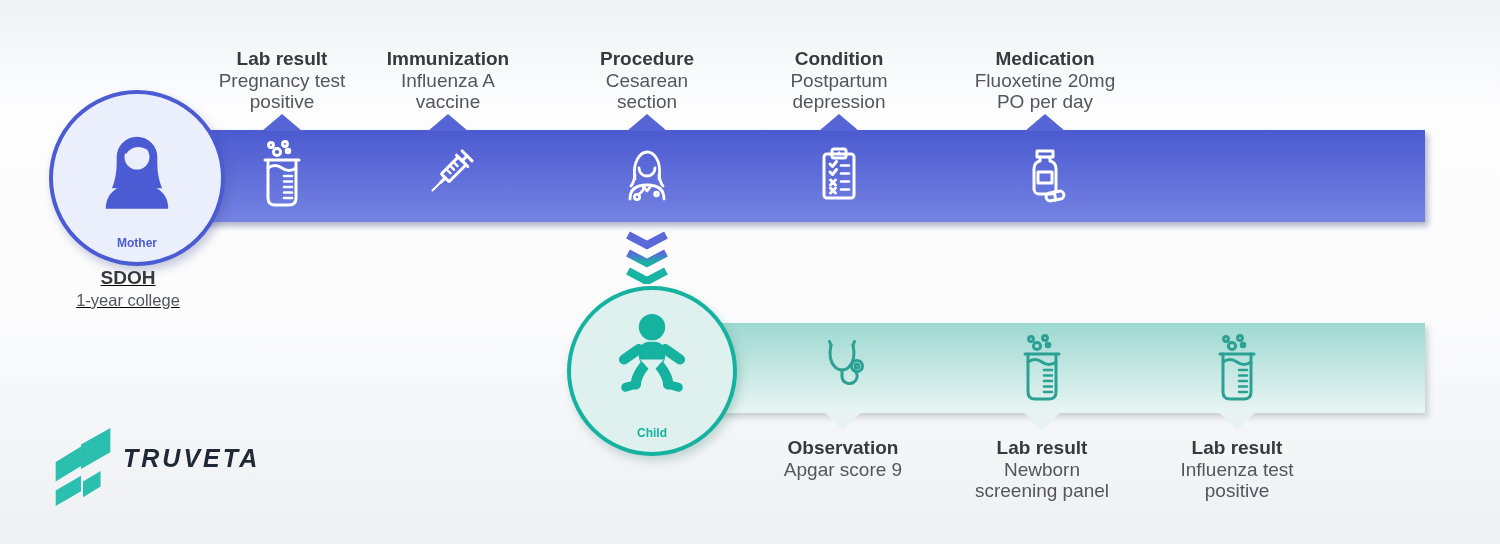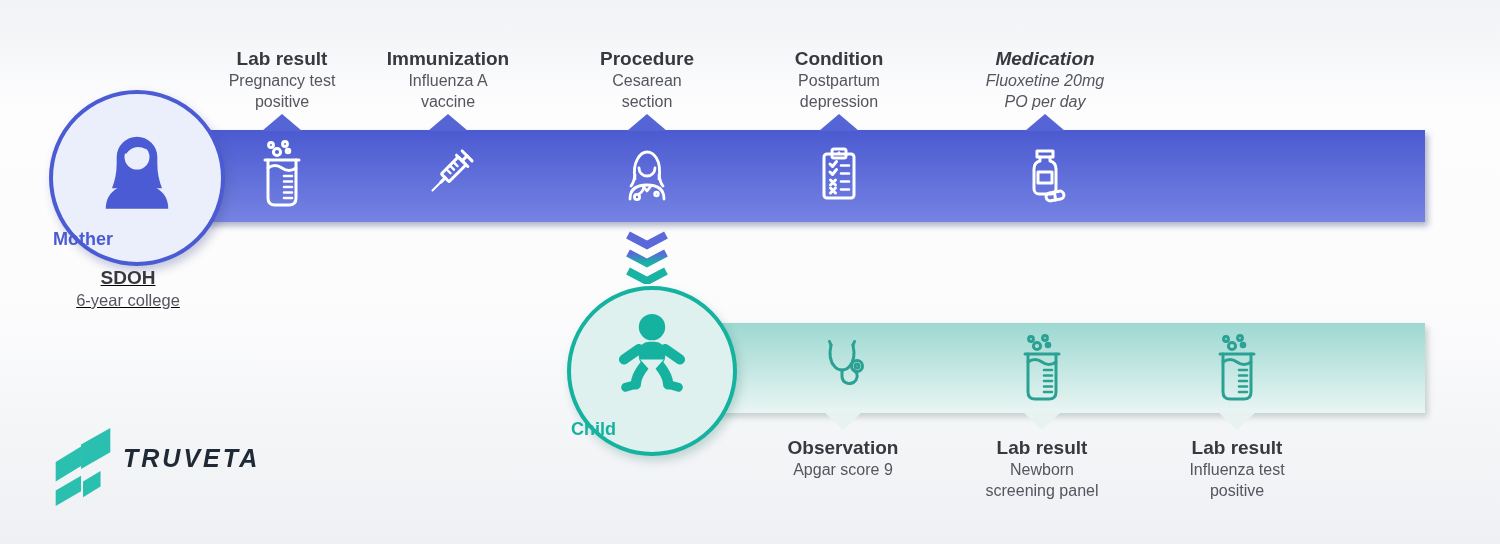--- a/index.html
+++ b/index.html
@@ -28,35 +28,35 @@
     box-shadow:3px 5px 10px rgba(70,80,140,.30);
   }
   .avatar-child{
     left:567px;top:286px;width:162px;height:162px;
     background:var(--child-circle-fill);border:4px solid var(--child-accent);
     box-shadow:3px 5px 10px rgba(60,130,120,.28);
   }
   .avatar-icon{position:absolute;left:50%;transform:translateX(-50%);}
   .avatar-mother .avatar-icon{top:24px;width:100px;height:100px;}
   .avatar-child .avatar-icon{top:18px;width:94px;height:94px;}
-  .avatar-label{position:absolute;left:0;right:0;bottom:12px;
-    font-size:18px;font-weight:600;}
+  .avatar-label{position:absolute;left:0;right:0;bottom:12px;text-align:center;
+    font-size:12px;font-weight:600;}
   .avatar-mother .avatar-label{color:var(--mother-accent);}
   .avatar-child .avatar-label{color:var(--child-accent);}
   
   .sdoh{position:absolute;left:28px;top:266px;width:200px;text-align:center;z-index:2;text-decoration:underline;}
   .sdoh-title{font-size:19px;font-weight:700;color:var(--title-text);line-height:24px;}
   .sdoh-sub{font-size:16.5px;color:var(--subtitle-text);line-height:21px;}
   
   .event{position:absolute;top:0;height:406px;width:230px;margin-left:-115px;z-index:2;}
   .event-label{position:absolute;left:0;right:0;text-align:center;}
   .label-top{top:0;height:112px;display:flex;flex-direction:column;justify-content:flex-end;}
   .label-bottom{top:436px;}
   .event-title{font-size:19px;font-weight:700;color:var(--title-text);line-height:23px;}
-  .event-sub{font-size:16px;color:var(--subtitle-text);line-height:21px;}
+  .event-sub{font-size:19px;color:var(--subtitle-text);line-height:21px;}
   .pointer-up{position:absolute;left:50%;margin-left:-20px;top:114px;width:40px;height:17px;
     background:var(--mother-pointer);clip-path:polygon(50% 0,100% 100%,0 100%);
     filter:drop-shadow(-2px 1px 2px rgba(50,60,110,.20));}
   .pointer-down{position:absolute;left:50%;margin-left:-19px;top:412px;width:38px;height:18px;
     background:var(--child-pointer);clip-path:polygon(0 0,100% 0,50% 100%);
     filter:drop-shadow(0 3px 2px rgba(90,110,105,.35));z-index:2;}
   .event-icon{position:absolute;left:50%;transform:translateX(-50%);z-index:3;}
   .icon-mother{top:139px;width:64px;height:72px;}
   .icon-child{top:333px;width:64px;height:72px;}
   .event-icon svg{width:100%;height:100%;display:block;}
@@ -95,21 +95,21 @@
   <path d="M16,45 c2,-5 3,-10 3,-16 v-4 a13,13 0 0 1 26,0 v4 c0,6 1,11 3,16 z" fill="#4a5bd3"></path>
   <circle cx="32" cy="25" r="8" fill="#ebeffb"></circle>
   <path d="M23,21 q5,-9 16,-5 l-1,4 q-8,-4 -13,3 z" fill="#4a5bd3"></path>
   <path d="M12,58 c0,-11 9,-16 20,-16 c11,0 20,5 20,16 z" fill="#4a5bd3"></path>
 </svg></div>
     <div class="avatar-label">Mother</div>
   </div>
 
   <div class="sdoh">
     <div class="sdoh-title">SDOH</div>
-    <div class="sdoh-sub">6-year college</div>
+    <div class="sdoh-sub">1-year college</div>
   </div>
 
   <div class="avatar avatar-child">
     <div class="avatar-icon" id="child-icon"><svg viewBox="0 0 64 64">
   <circle cx="32" cy="13" r="9" fill="#16b2a0"></circle>
   <rect x="23" y="23" width="18" height="17" rx="7" fill="#16b2a0"></rect>
   <path d="M23,28 L13,35 M41,28 L51,35" stroke="#16b2a0" stroke-width="7" stroke-linecap="round" fill="none"></path>
   <path d="M27,39 C23,44 21,48 21,52 M37,39 C41,44 43,48 43,52" stroke="#16b2a0" stroke-width="7" stroke-linecap="round" fill="none"></path>
   <path d="M21,52 l-7,2 M43,52 l7,2" stroke="#16b2a0" stroke-width="6" stroke-linecap="round" fill="none"></path>
   <path d="M24,35 h16 l-8,9 z" fill="#def1ee"></path>
@@ -203,21 +203,21 @@
     <circle cx="32" cy="13.5" r="1.2" fill="#ffffff" stroke="none"></circle>
     <path d="M23,25 l2.5,2.5 l4,-5"></path>
     <path d="M23,33 l2.5,2.5 l4,-5"></path>
     <path d="M23.5,41 l5,5 M28.5,41 l-5,5"></path>
     <path d="M23.5,49 l5,5 M28.5,49 l-5,5"></path>
     <path d="M34,26.5 h8 M34,34.5 h8 M34,42.5 h8 M34,50.5 h8" stroke-width="2.6"></path>
   </g>
         </svg>
       </div>
     </div>
-    <div class="event" style="left: 1045px; font-style: italic;">
+    <div class="event" style="left: 1045px;">
       <div class="event-label label-top">
         <div class="event-title">Medication</div>
         <div class="event-sub">Fluoxetine 20mg<br>PO per day</div>
       </div>
       <div class="pointer-up"></div>
       <div class="event-icon icon-mother">
         <svg viewBox="0 0 64 72">
           <g fill="none" stroke="#ffffff" stroke-width="3" stroke-linecap="round" stroke-linejoin="round">
     <path d="M24,12 h16 v6 h-16 z"></path>
     <path d="M27,18 v4 c-4,1 -6,4 -6,8 v20 a5,5 0 0 0 5,5 h12 a5,5 0 0 0 5,-5 v-20 c0,-4 -2,-7 -6,-8 v-4"></path>

